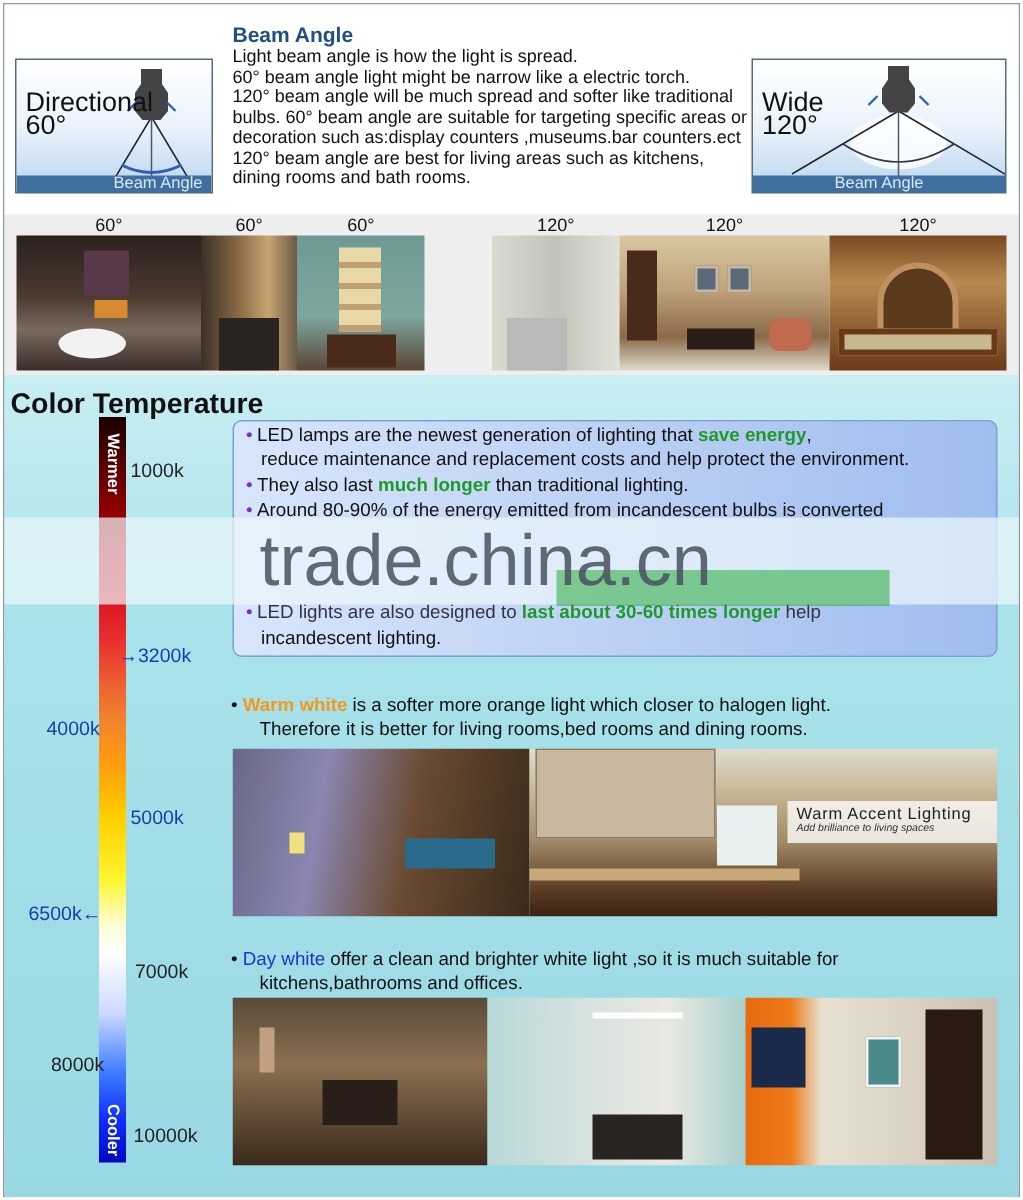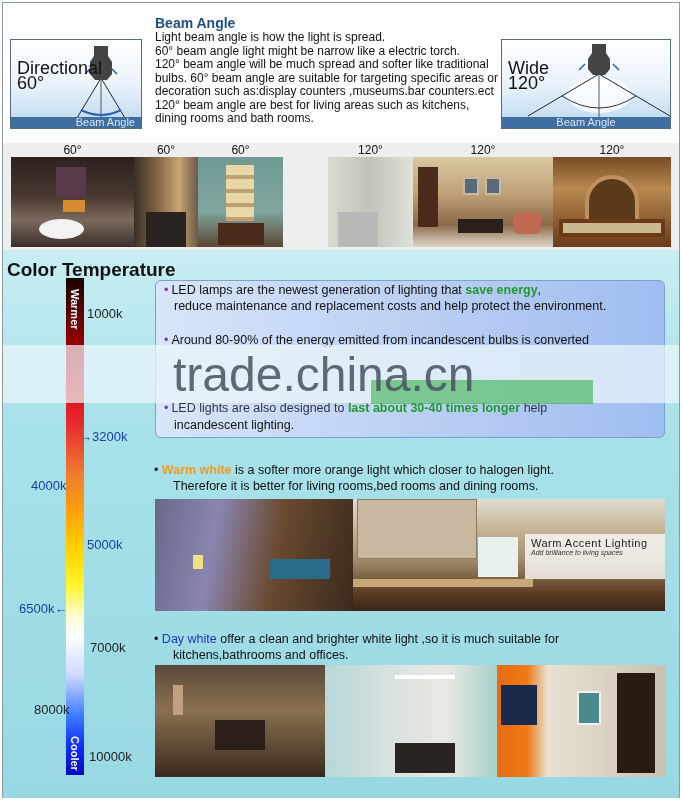--- a/index.html
+++ b/index.html
@@ -166,22 +166,23 @@
   <div class="ct-tick blue" style="left:28px; top:229px;">4000k</div>
   <div class="ct-tick blue" style="left:84px; top:288px;">5000k</div>
   <div class="ct-tick blue" style="left:16px; top:352px;"><span>6500k</span><span>←</span></div>
   <div class="ct-tick" style="left:87px; top:391px;">7000k</div>
   <div class="ct-tick" style="left:31px; top:453px;">8000k</div>
   <div class="ct-tick" style="left:86px; top:500px;">10000k</div>
 
   <div class="benefits-box">
     <div class="b-line" style="top:2px;"><span class="dot">•</span><span>LED lamps are the newest generation of lighting that </span><span class="green">save energy</span><span>,</span></div>
     <div class="b-line" style="top:18px; left:18px;">reduce maintenance and replacement costs and help protect the environment.</div>
+    <div class="b-line" style="top:35px;"><span class="dot">•</span><span>They also last </span><span class="green">much longer</span><span> than traditional lighting.</span></div>
     <div class="b-line" style="top:52px;"><span class="dot">•</span><span>Around 80-90% of the energy emitted from incandescent bulbs is converted</span></div>
-    <div class="b-line" style="top:120px; color:#334;"><span class="dot">•</span><span>LED lights are also designed to </span><span class="green">last about 30-40 times longer</span><span> help</span></div>
+    <div class="b-line" style="top:120px; color:#334;"><span class="dot">•</span><span>LED lights are also designed to </span><span class="green">last about 30-60 times longer</span><span> help</span></div>
     <div class="b-line" style="top:137px; left:18px;">incandescent lighting.</div>
   </div>
 
   <div class="watermark"></div>
   <div class="wm-green"></div>
   <div class="wm-text">trade.china.cn</div>
 
   <div class="para" style="top:213px;">
     <span>• </span><span class="warm">Warm white</span><span> is a softer more orange light which closer to halogen light.</span>
   </div>
@@ -190,21 +191,21 @@
   <div class="strip" style="top:249px; height:112px;">
     <div class="ph" style="left:0; width:198px; background:linear-gradient(100deg,#6a6888 0%, #8a86b0 30%, #6a4a30 60%, #3a2a1c 100%);">
       <div style="position:absolute; left:115px; top:60px; width:60px; height:20px; background:#2a6a8a;"></div>
       <div style="position:absolute; left:38px; top:56px; width:10px; height:14px; background:#f0e080;"></div>
     </div>
     <div class="ph" style="left:198px; width:312px; background:linear-gradient(#e0dcd0 0%, #c8b898 25%, #a08a68 55%, #5a3a22 85%, #3a2416 100%);">
       <div style="position:absolute; left:4px; top:0; width:120px; height:60px; background:#c8b8a0; border:1px solid #8a7a60;"></div>
       <div style="position:absolute; left:125px; top:38px; width:40px; height:40px; background:#e8f0f0;"></div>
       <div style="position:absolute; left:0; top:80px; width:180px; height:8px; background:#c8a878;"></div>
     </div>
-    <div class="accent-card" style="left:370px; top:35px; width:140px; height:45px;">
+    <div class="accent-card" style="left:370px; top:35px; width:140px; height:28px;">
       <div class="accent-title">Warm Accent Lighting</div>
       <div class="accent-sub">Add brilliance to living spaces</div>
     </div>
   </div>
 
   <div class="para" style="top:382px;">
     <span>• </span><span class="day">Day white</span><span> offer a clean and brighter white light ,so it is much suitable for</span>
   </div>
   <div class="para" style="top:398px; left:170px;">kitchens,bathrooms and offices.</div>
 

